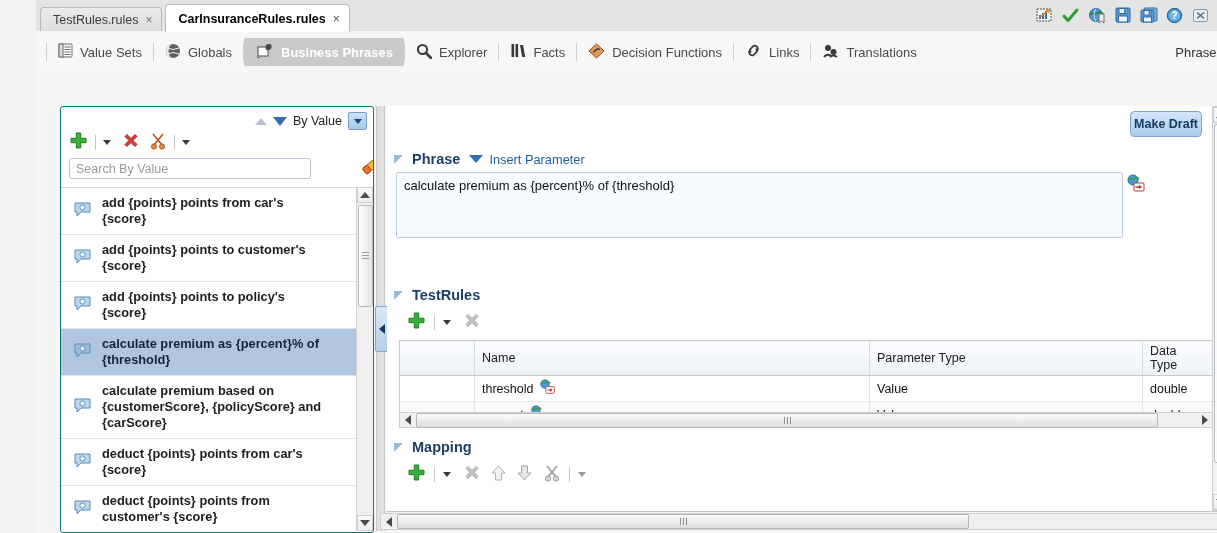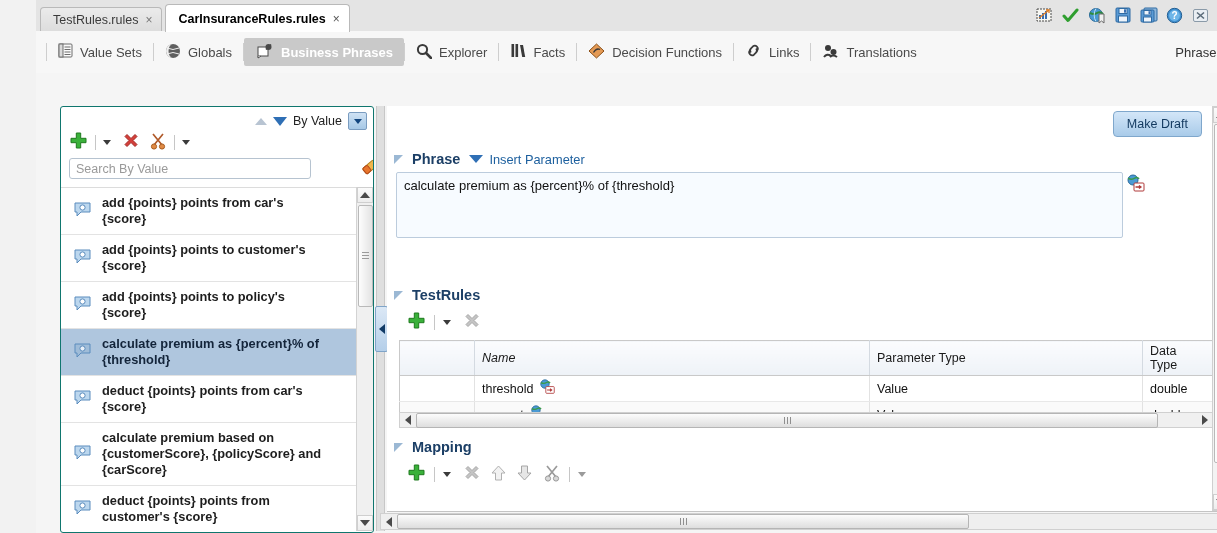--- a/index.html
+++ b/index.html
@@ -93,23 +93,23 @@
   .split-grip{position:absolute;left:339px;top:233px;width:11px;height:44px;
               background:linear-gradient(#dbe8f6,#b5cfe9);border:1px solid #7fa4c8;border-radius:2px;
               display:flex;align-items:center;justify-content:center;}
   .split-grip i{width:0;height:0;border-top:5px solid transparent;border-bottom:5px solid transparent;
                 border-right:6px solid #103a66;}
 
   
   .mainpanel{position:absolute;left:351px;top:33px;width:830px;height:405px;background:#fff;
              border:1px solid #c4c4c4;border-top:none;border-left:none;border-right:none;
              overflow:hidden;}
-  .makedraft{position:absolute;right:15px;top:5px;height:24px;padding:0 13px;
+  .makedraft{position:absolute;right:15px;top:5px;height:24px;padding:0 3px;
              background:linear-gradient(#d3e6f8,#a9cbe9);border:1px solid #7fa7cc;border-radius:4px;
-             font-size:12.5px;font-weight:normal;color:#12395f;display:flex;align-items:center;}
+             font-size:12.5px;font-weight:bold;color:#12395f;display:flex;align-items:center;}
 
   .sechead{display:flex;align-items:center;gap:9px;}
   .disc{width:0;height:0;border-left:9px solid #9bb8d4;border-bottom:9px solid transparent;}
   .sectitle{font-size:14.5px;font-weight:bold;color:#1c3f66;}
   .inslink{display:flex;align-items:center;gap:6px;color:#1c5f9e;font-size:12.8px;}
   .tri-dn-sm{width:0;height:0;border-left:7px solid transparent;border-right:7px solid transparent;
              border-top:8px solid #2f6fb5;}
 
   .phrase-head{position:absolute;left:7px;top:45px;}
   .phrasebox{position:absolute;left:9px;top:66px;width:727px;height:66px;
@@ -122,21 +122,21 @@
 
   .ptable{position:absolute;left:12px;top:234px;width:814px;border:1px solid #c9c9c9;
           border-collapse:collapse;background:#fff;}
   .ptable th{background:linear-gradient(#fbfcfe,#eef2f7);border-right:1px solid #d4dae1;
              border-bottom:1px solid #c9c9c9;font-size:12.5px;font-weight:normal;color:#1a1a1a;
              text-align:left;padding:3px 7px;height:19px;}
   .ptable td{border-right:1px solid #e2e2e2;border-bottom:1px solid #e8e8e8;
              font-size:12.5px;color:#111;padding:2px 7px;height:21px;background:#fff;}
   .ptable tr.alt td{background:#fafafa;}
   .cell-ico{display:flex;align-items:center;gap:6px;}
-  .col-a{width:60px;} .col-b{width:380px;font-style:italic;} .col-c{width:258px;}
+  .col-a{width:60px;} .col-b{width:380px;} .col-c{width:258px;}
 
   .phscroll{position:absolute;left:12px;top:306px;width:814px;height:16px;background:#f0f0f0;
             border:1px solid #d0d0d0;box-sizing:border-box;display:flex;align-items:center;}
   .hs-arrow{width:15px;height:14px;display:flex;align-items:center;justify-content:center;}
   .hs-thumb{height:13px;background:linear-gradient(#fcfcfc,#dedede);border:1px solid #b5b5b5;border-radius:2px;
             display:flex;align-items:center;justify-content:center;}
   .grip3h{display:flex;gap:2px;}
   .grip3h span{display:block;width:1px;height:7px;background:#8f8f8f;}
 
   .map-head{position:absolute;left:7px;top:333px;}
@@ -428,31 +428,31 @@
           <span class="txt">calculate premium as {percent}% of {threshold}</span>
         </div>
 
         <div class="row">
           <span>
             <svg width="19" height="17" viewBox="0 0 19 17">
               <path d="M2 2 h15 v9 h-9 l-4 4 v-4 h-2 z" fill="#bcd7ee" stroke="#5b8cbd"></path>
               <circle cx="9.5" cy="6.5" r="2.6" fill="#ffffff" stroke="#5b8cbd"></circle>
             </svg>
           </span>
-          <span class="txt">deduct {points} points from car's {score}</span>
+          <span class="txt">calculate premium based on {customerScore}, {policyScore} and {carScore}</span>
         </div>
 
         <div class="row">
           <span>
             <svg width="19" height="17" viewBox="0 0 19 17">
               <path d="M2 2 h15 v9 h-9 l-4 4 v-4 h-2 z" fill="#bcd7ee" stroke="#5b8cbd"></path>
               <circle cx="9.5" cy="6.5" r="2.6" fill="#ffffff" stroke="#5b8cbd"></circle>
             </svg>
           </span>
-          <span class="txt">calculate premium based on {customerScore}, {policyScore} and {carScore}</span>
+          <span class="txt">deduct {points} points from car's {score}</span>
         </div>
 
         <div class="row">
           <span>
             <svg width="19" height="17" viewBox="0 0 19 17">
               <path d="M2 2 h15 v9 h-9 l-4 4 v-4 h-2 z" fill="#bcd7ee" stroke="#5b8cbd"></path>
               <circle cx="9.5" cy="6.5" r="2.6" fill="#ffffff" stroke="#5b8cbd"></circle>
             </svg>
           </span>
           <span class="txt">deduct {points} points from customer's {score}</span>

